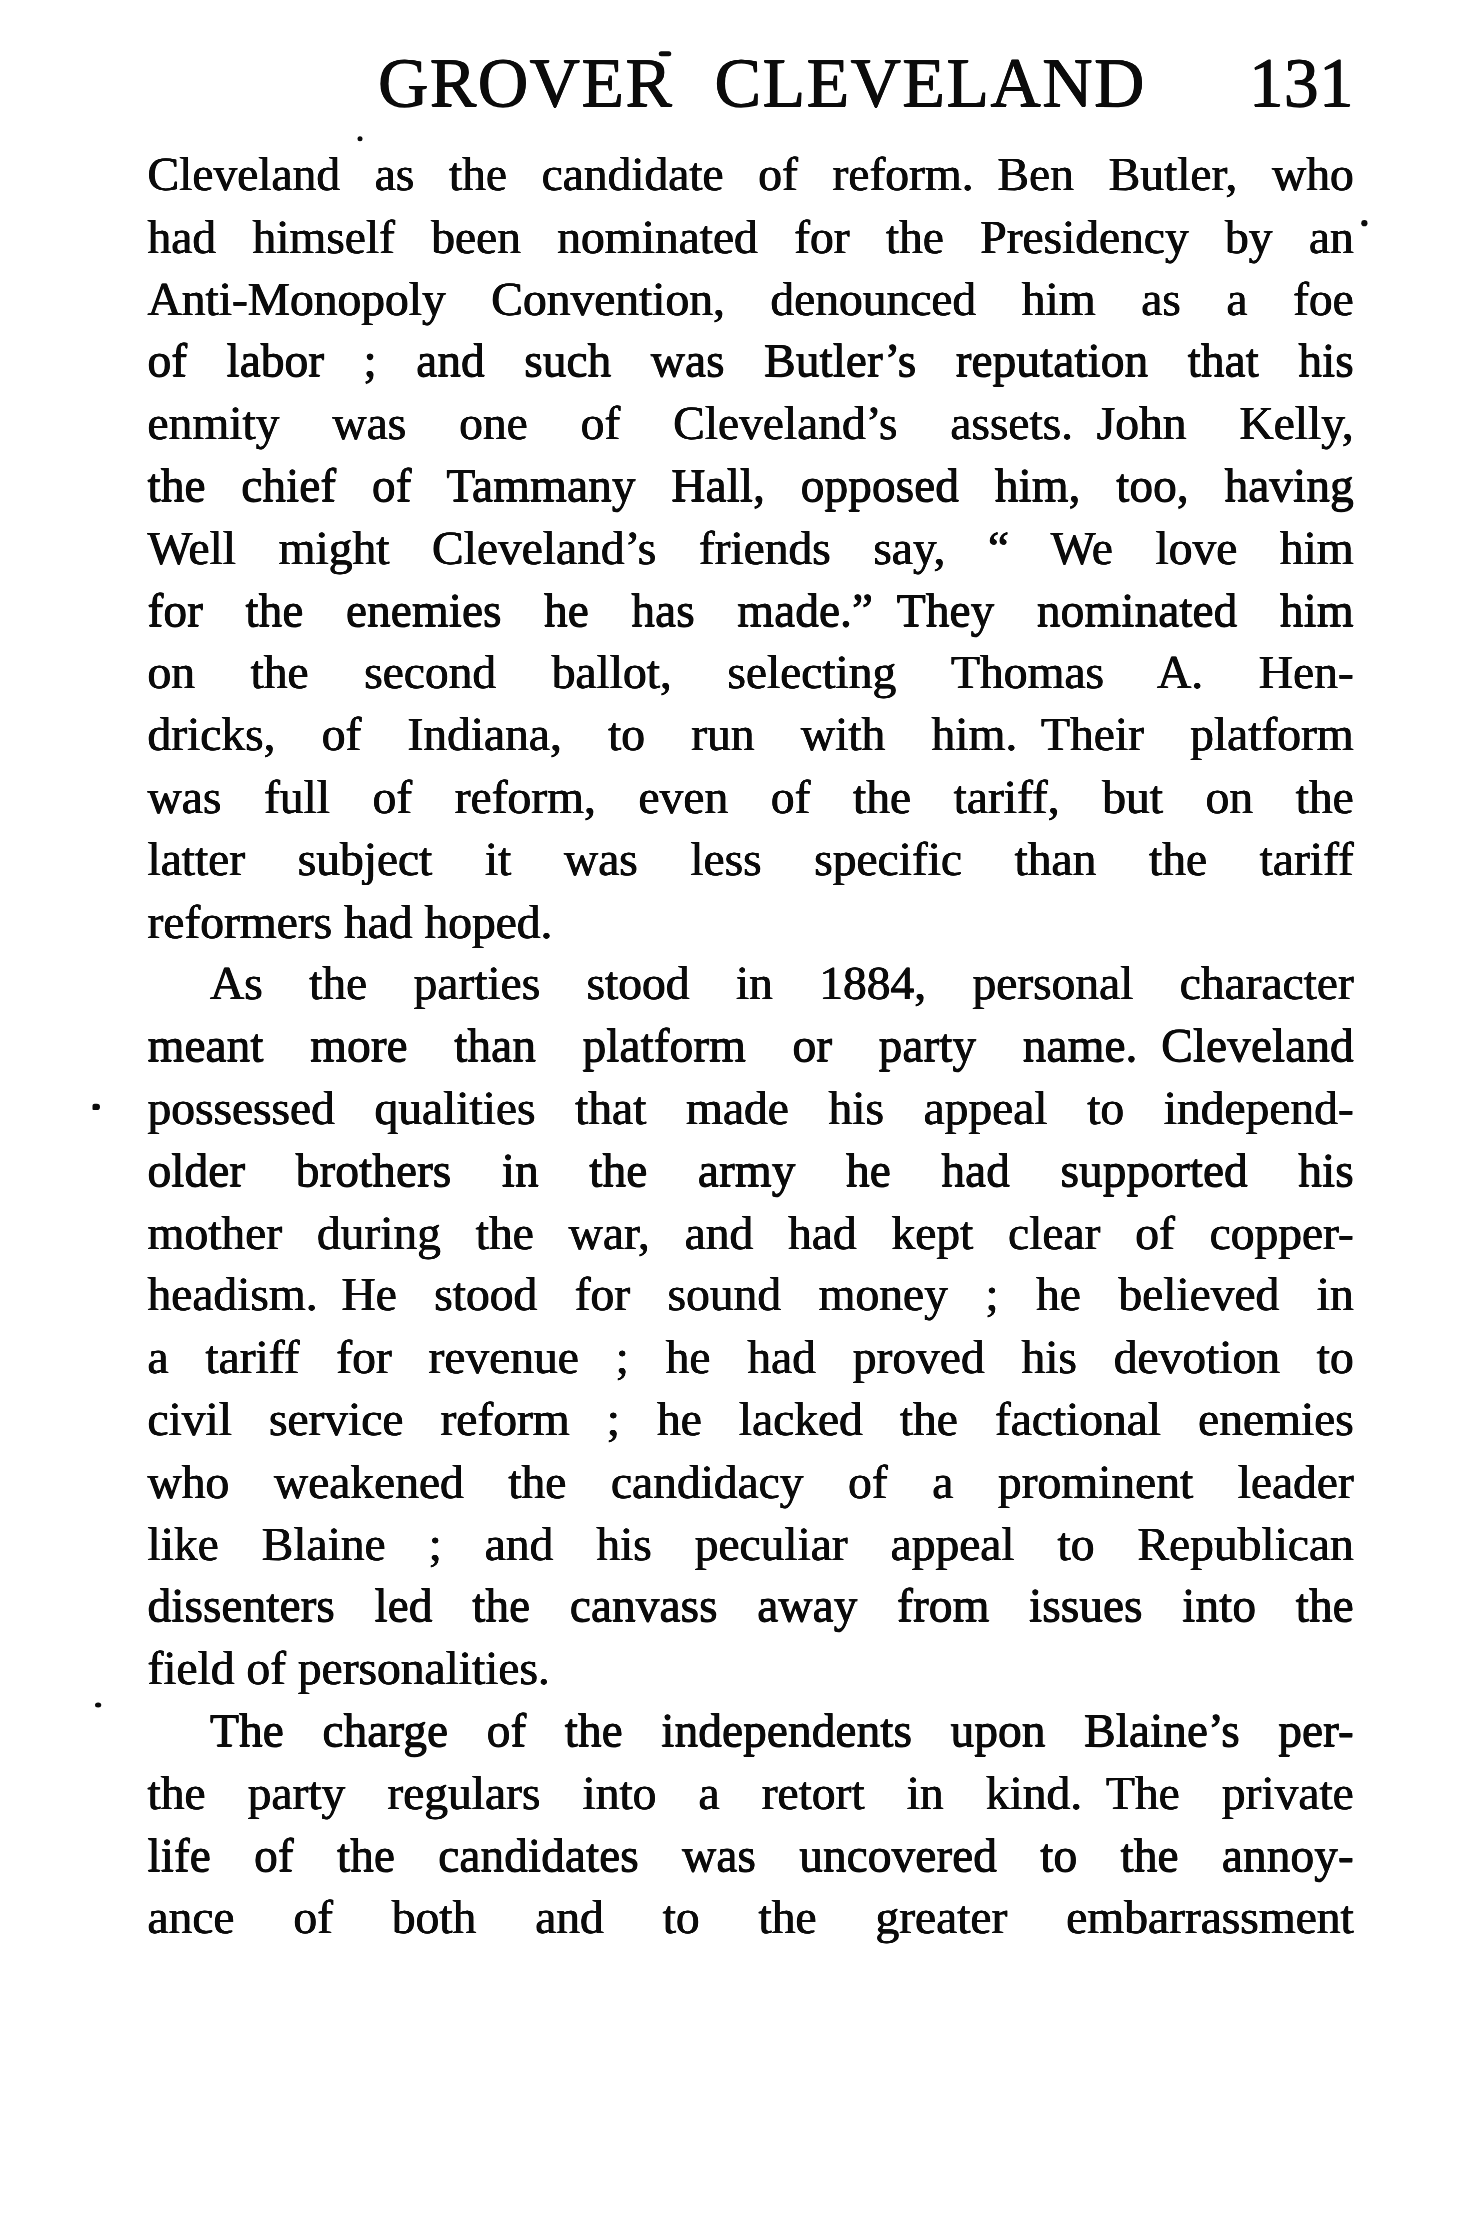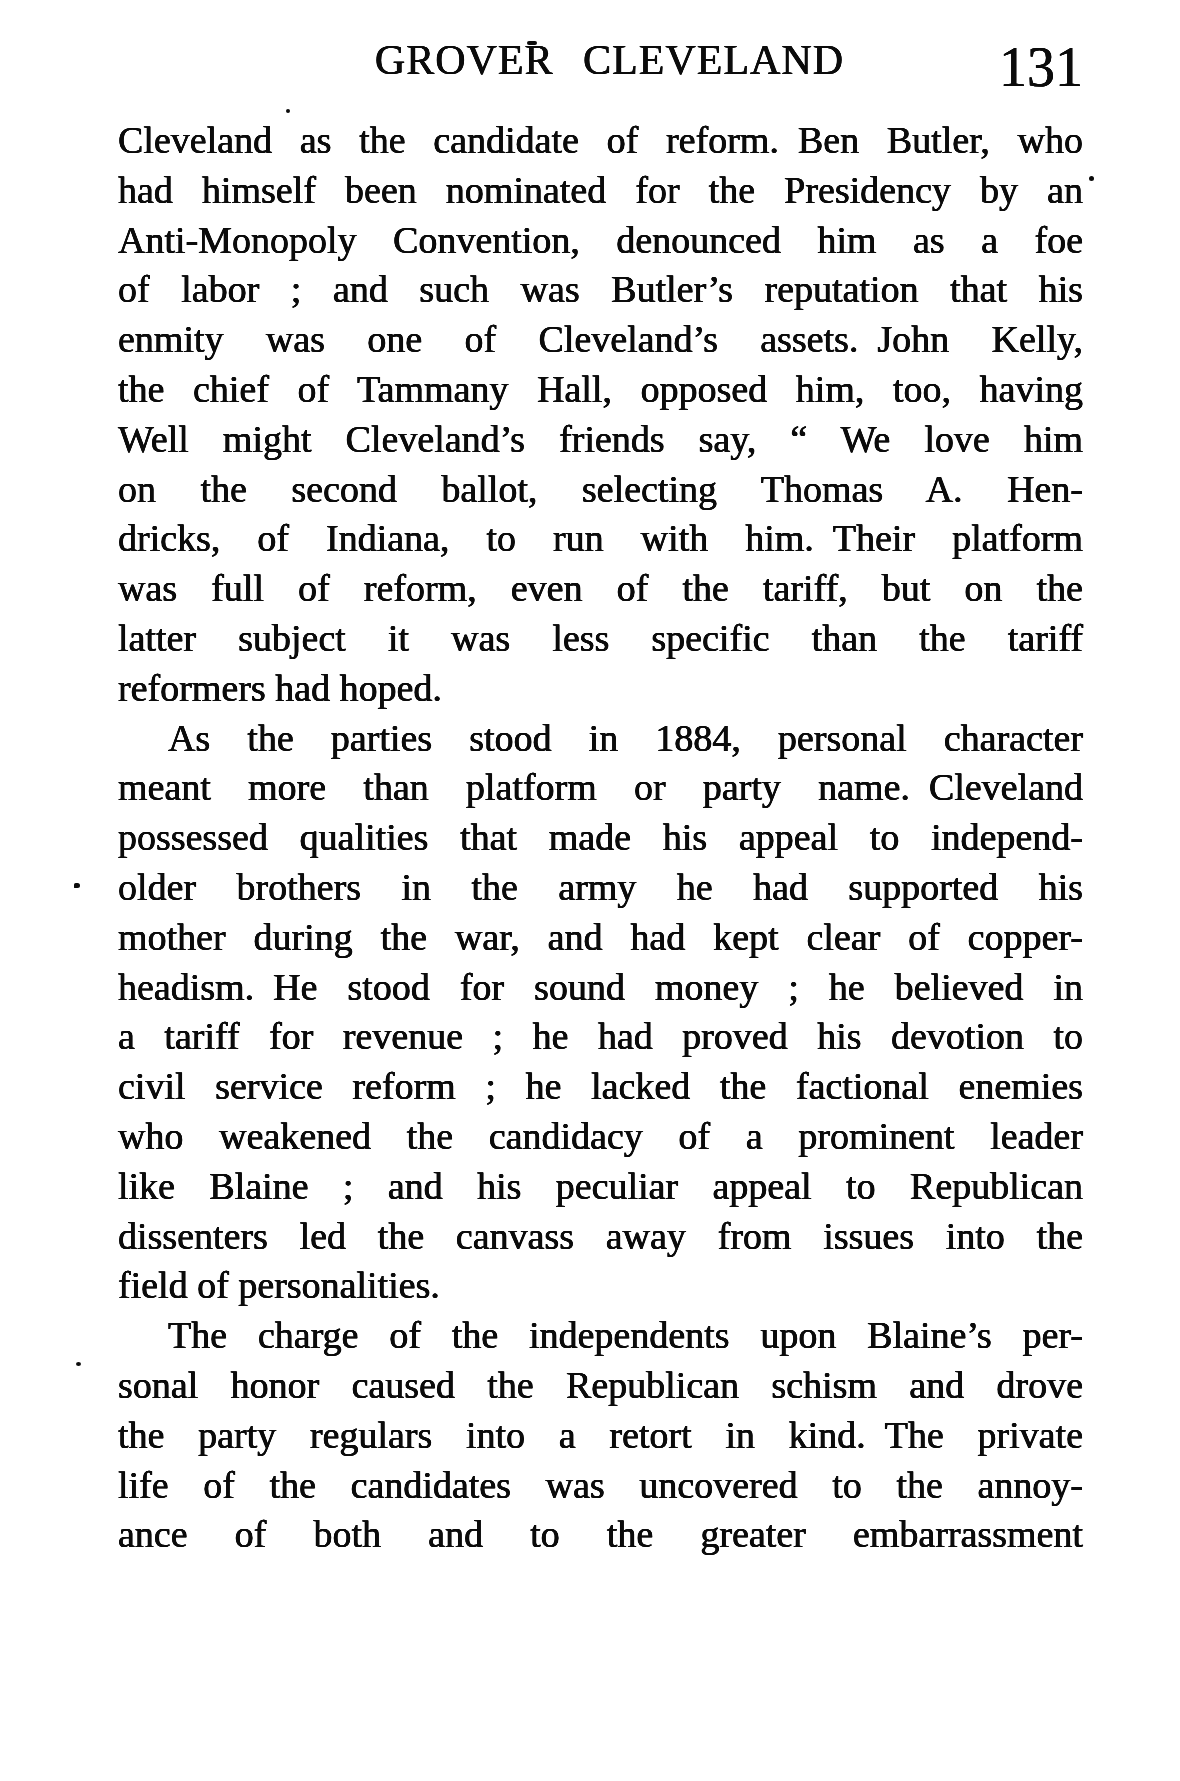--- a/index.html
+++ b/index.html
@@ -26,21 +26,21 @@
     top: 39px;
     left: 118px;
     width: 965px;
     height: 52px;
   }
   .head-title {
     position: absolute;
     left: 50%;
     transform: translateX(-50%);
     margin-left: 9px;
-    font-size: 42px;
+    font-size: 56px;
     line-height: 1;
     letter-spacing: 1px;
     word-spacing: 18px;
     white-space: nowrap;
   }
   .page-number {
     position: absolute;
     right: 0;
     top: 0;
     font-size: 56px;
@@ -88,39 +88,39 @@
   </header>
 
   <main class="text-block">
       <div class="line">Cleveland as the candidate of reform. Ben Butler, who</div>
       <div class="line">had himself been nominated for the Presidency by an</div>
       <div class="line">Anti-Monopoly Convention, denounced him as a foe</div>
       <div class="line">of labor ; and such was Butler’s reputation that his</div>
       <div class="line">enmity was one of Cleveland’s assets. John Kelly,</div>
       <div class="line">the chief of Tammany Hall, opposed him, too, having</div>
       <div class="line">Well might Cleveland’s friends say, “ We love him</div>
+      <div class="line">for the enemies he has made.” They nominated him</div>
       <div class="line">on the second ballot, selecting Thomas A. Hen-</div>
       <div class="line">dricks, of Indiana, to run with him. Their platform</div>
       <div class="line">was full of reform, even of the tariff, but on the</div>
       <div class="line">latter subject it was less specific than the tariff</div>
       <div class="line endline">reformers had hoped.</div>
       <div class="line indent">As the parties stood in 1884, personal character</div>
       <div class="line">meant more than platform or party name. Cleveland</div>
       <div class="line">possessed qualities that made his appeal to independ-</div>
       <div class="line">older brothers in the army he had supported his</div>
       <div class="line">mother during the war, and had kept clear of copper-</div>
       <div class="line">headism. He stood for sound money ; he believed in</div>
       <div class="line">a tariff for revenue ; he had proved his devotion to</div>
       <div class="line">civil service reform ; he lacked the factional enemies</div>
       <div class="line">who weakened the candidacy of a prominent leader</div>
       <div class="line">like Blaine ; and his peculiar appeal to Republican</div>
       <div class="line">dissenters led the canvass away from issues into the</div>
       <div class="line endline">field of personalities.</div>
       <div class="line indent">The charge of the independents upon Blaine’s per-</div>
-      <div class="line">sonal honor caused the Republican schism and drove</div>
       <div class="line">the party regulars into a retort in kind. The private</div>
       <div class="line">life of the candidates was uncovered to the annoy-</div>
       <div class="line">ance of both and to the greater embarrassment</div>
     </main>
 
   <span class="speck spk1"></span>
   <span class="speck spk2"></span>
   <span class="speck spk3"></span>
   <span class="speck spk4"></span>
   <span class="speck spk5"></span>

